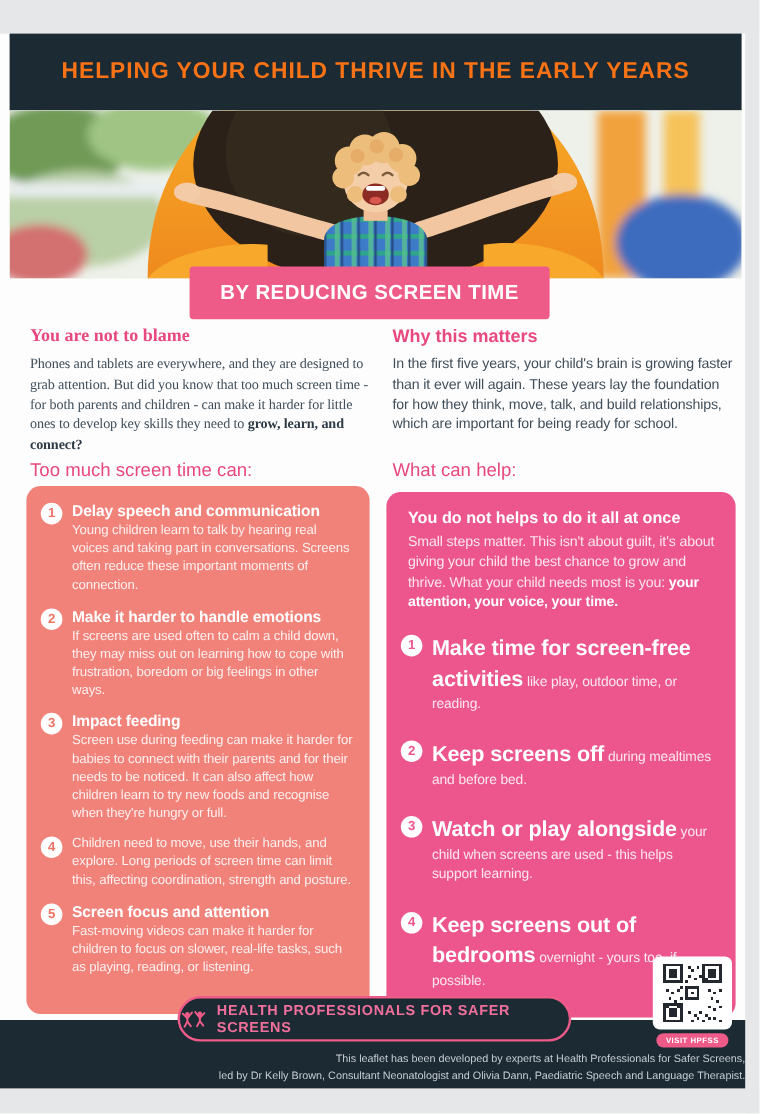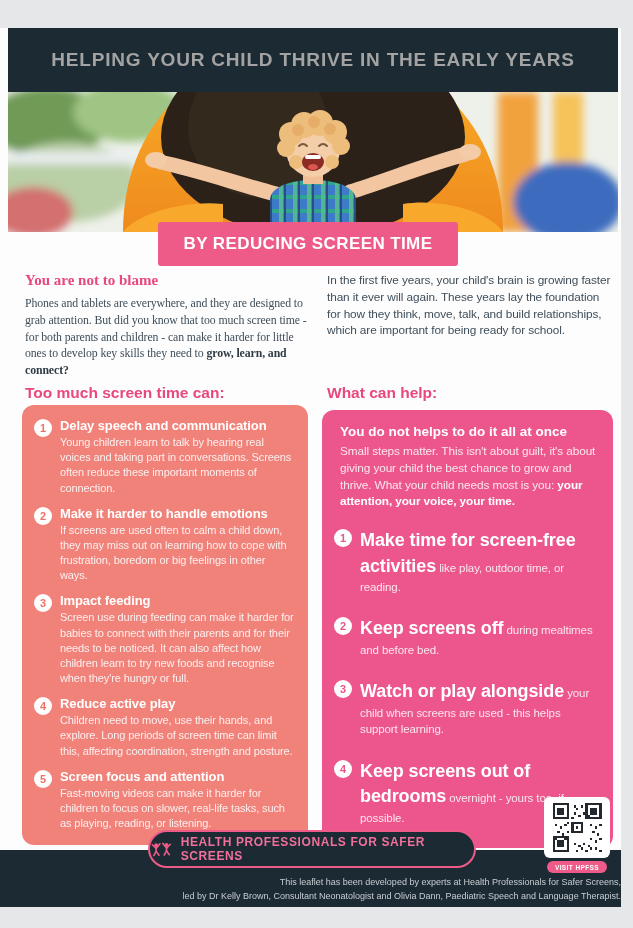--- a/index.html
+++ b/index.html
@@ -15,36 +15,36 @@
   html,body{width:633px;height:928px;}
   body{font-family:"Liberation Sans",sans-serif;background:#f5f5f5;}
   .sheet{position:relative;width:633px;height:928px;background:#fdfdfd;overflow:hidden;}
   .scan-strip{position:absolute;background:var(--scan);}
   .strip-top{left:0;top:0;width:633px;height:28px;}
   .strip-bottom{left:0;top:907px;width:633px;height:21px;}
   .strip-right{left:621px;top:0;width:12px;height:928px;}
 
   .header-bar{position:absolute;left:8px;top:28px;width:610px;height:64px;background:var(--dark);
     display:flex;align-items:center;justify-content:center;}
-  .header-bar h1{color:#a3a3a3;font-size:19px;letter-spacing:.8px;font-weight:bold;}
+  .header-bar h1{color:#f97316;font-size:19px;letter-spacing:.8px;font-weight:bold;}
 
   .photo{position:absolute;left:8px;top:92px;width:610px;height:140px;overflow:hidden;background:#e8ecdf;}
 
   .banner{position:absolute;left:158px;top:222px;width:300px;height:44px;background:var(--pink);
     border-radius:3px;display:flex;align-items:center;justify-content:center;z-index:5;}
   .banner span{color:#fff;font-size:17px;font-weight:bold;letter-spacing:.4px;}
 
   .intro{position:absolute;width:288px;}
   .intro-left{left:25px;top:272px;font-family:Liberation Serif, serif;}
   .intro-right{left:327px;top:272px;}
   .intro h2{color:var(--hpink);font-size:15px;font-weight:bold;margin-bottom:6px;}
   .intro p{color:var(--body);font-size:11.8px;line-height:1.42;letter-spacing:-.1px;}
   .intro p b{color:#2e3b46;}
 
-  .sec-head{position:absolute;color:var(--hpink);font-size:15.5px;font-weight:bold;}
+  .sec-head{position:absolute;color:var(--hpink);font-size:15.5px;font-weight:normal;}
   .sec-head-left{left:25px;top:384px;}
   .sec-head-right{left:327px;top:384px;}
 
   .salmon-box{position:absolute;left:22px;top:405px;width:286px;height:440px;background:var(--salmon);
     border-radius:12px;padding:13px 13px 10px 12px;}
   .pink-box{position:absolute;left:322px;top:410px;width:291px;height:438px;background:var(--pinkbox);
     border-radius:12px;padding:14px 12px 10px 12px;}
 
   .row{display:flex;margin-bottom:10px;}
   .num{flex:0 0 18px;width:18px;height:18px;border-radius:50%;background:#fff;margin-right:8px;margin-top:1px;
@@ -167,20 +167,21 @@
   <div class="banner">
     <span>BY REDUCING SCREEN TIME</span>
   </div>
 
   <div class="intro intro-left">
     <h2>You are not to blame</h2>
     <p><span>Phones and tablets are everywhere, and they are designed to grab attention. But did you know that too much screen time - for both parents and children - can make it harder for little ones to develop key skills they need to </span><b>grow, learn, and connect?</b></p>
   </div>
 
   <div class="intro intro-right">
+    <h2>Why this matters</h2>
     <p>In the first five years, your child's brain is growing faster than it ever will again. These years lay the foundation for how they think, move, talk, and build relationships, which are important for being ready for school.</p>
   </div>
 
   <div class="sec-head sec-head-left">Too much screen time can:</div>
   <div class="sec-head sec-head-right">What can help:</div>
 
   <div class="salmon-box">
     <div class="row">
       <span class="num n-salmon">1</span>
       <div>
@@ -198,21 +199,20 @@
     <div class="row">
       <span class="num n-salmon">3</span>
       <div>
           <div class="ltitle">Impact feeding</div>
       <div class="lbody">Screen use during feeding can make it harder for babies to connect with their parents and for their needs to be noticed. It can also affect how children learn to try new foods and recognise when they're hungry or full.</div>
         </div>
     </div>
     <div class="row">
       <span class="num n-salmon">4</span>
       <div>
-          <div class="ltitle">Reduce active play</div>
       <div class="lbody">Children need to move, use their hands, and explore. Long periods of screen time can limit this, affecting coordination, strength and posture.</div>
         </div>
     </div>
     <div class="row">
       <span class="num n-salmon">5</span>
       <div>
           <div class="ltitle">Screen focus and attention</div>
       <div class="lbody">Fast-moving videos can make it harder for children to focus on slower, real-life tasks, such as playing, reading, or listening.</div>
         </div>
     </div>

